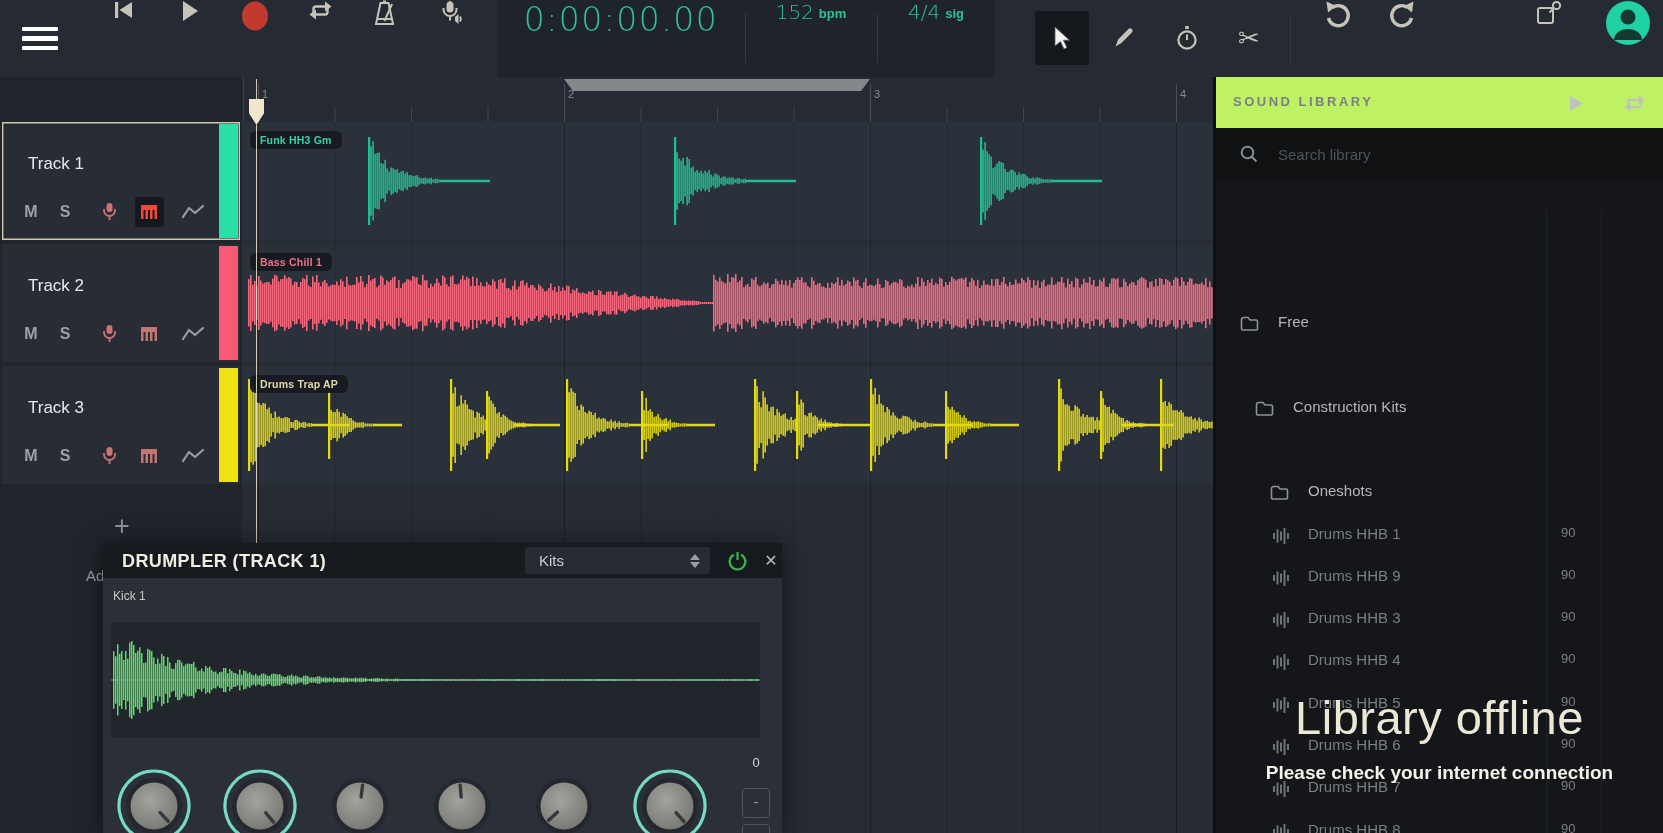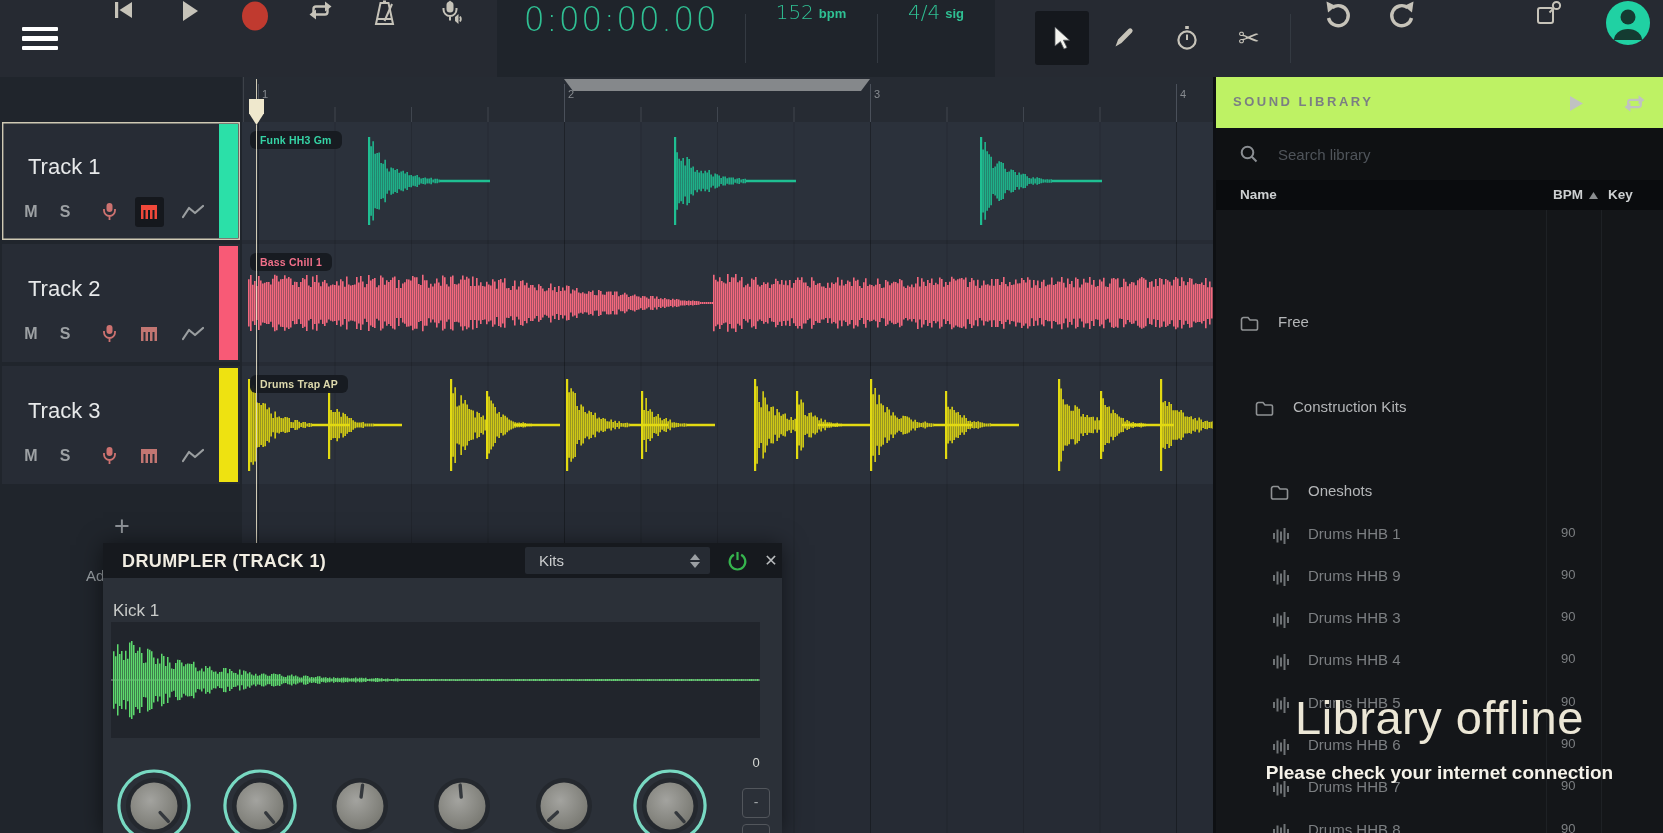--- a/index.html
+++ b/index.html
@@ -19,21 +19,21 @@
   .bpm-num{font-family:"DejaVu Sans",sans-serif;font-weight:300;font-size:20px;color:#2fc093;}
   .bpm-unit{font-size:13px;color:#2fc093;font-weight:bold;margin-left:5px;position:relative;top:6px;}
   .toolbox{width:54px;height:54px;top:11px;border-radius:3px;display:flex;align-items:center;justify-content:center;}
   .toolbox.sel{background:#15181d;}
   .scissors{font-size:26px;color:#c6c3b9;}
 
   
   .leftpanel{left:0;top:77px;width:242px;height:756px;background:#20252c;}
   .trackcard{position:absolute;left:2px;width:238px;background:#272c35;cursor:pointer;}
   .trackcard.sel{box-shadow:0 0 0 1.4px #cfc9b4 inset;}
-  .trackname{position:absolute;left:26px;top:32px;font-size:22px;color:#e7e9ea;font-weight:500;}
+  .trackname{position:absolute;left:26px;top:32px;font-size:17px;color:#e7e9ea;font-weight:500;}
   .trow{position:absolute;left:16px;bottom:13px;height:30px;display:flex;align-items:center;}
   .msbtn{font-size:16px;font-weight:bold;color:#9da1a4;width:26px;text-align:center;cursor:pointer;}
   .tico{width:34px;display:flex;justify-content:center;align-items:center;cursor:pointer;}
   .instbox{width:29px;height:30px;background:#15181d;border-radius:3px;display:flex;align-items:center;justify-content:center;}
   .colorstrip{position:absolute;right:2px;top:2px;bottom:2px;width:19px;}
 
   
   .ruler{left:242px;top:77px;width:971px;height:45px;background:#262b33;border-bottom:1px solid #1b1f26;cursor:pointer;}
   .rnum{position:absolute;top:11px;font-size:11px;color:#878b90;}
   .loopbar{position:absolute;top:2px;height:12px;background:#85888b;
@@ -83,21 +83,21 @@
   .dr-select{position:absolute;left:422px;top:4px;width:185px;height:27px;background:#262b33;border-radius:2px;
              display:flex;align-items:center;cursor:pointer;}
   .dr-select .val{margin-left:14px;font-size:15px;color:#cbcdce;}
   .dd-arrows{position:absolute;right:10px;display:flex;flex-direction:column;gap:2px;}
   .dd-arrows i{display:block;width:0;height:0;border-left:5px solid transparent;border-right:5px solid transparent;}
   .dd-arrows i.up{border-bottom:6px solid #9b9fa3;}
   .dd-arrows i.dn{border-top:6px solid #9b9fa3;}
   .dr-x{position:absolute;left:656px;top:6px;width:24px;height:24px;color:#b9bcbe;font-size:16px;
         text-align:center;line-height:24px;cursor:pointer;}
   .dr-power{position:absolute;left:622px;top:6px;width:24px;height:24px;cursor:pointer;display:flex;align-items:center;justify-content:center;}
-  .dr-sample{position:absolute;left:10px;top:46px;font-size:17px;color:#c9cbc9;margin-top:12px;}
+  .dr-sample{position:absolute;left:10px;top:46px;font-size:12px;color:#c9cbc9;}
   .dr-wavebox{position:absolute;left:8px;top:79px;width:649px;height:116px;background:#21252c;cursor:pointer;}
   .knob{position:absolute;width:80px;height:80px;cursor:pointer;}
   .stp-val{position:absolute;left:639px;top:212px;width:28px;text-align:center;font-size:13px;color:#d6d8d4;}
   .stp-btn{position:absolute;left:639px;width:28px;height:30px;border:1.5px solid #52565c;border-radius:4px;
            box-sizing:border-box;color:#9fa3a6;font-size:14px;text-align:center;line-height:27px;cursor:pointer;}
   svg{display:block;}
 </style>
 </head>
 <body>
 
@@ -396,28 +396,20 @@
     </div>
 
     <div class="lib-search">
       <svg width="18" height="18" viewBox="0 0 18 18" style="margin-left:24px">
         <circle cx="7.5" cy="7.5" r="5.8" fill="none" stroke="#8a8e92" stroke-width="2"></circle>
         <line x1="11.8" y1="11.8" x2="16.5" y2="16.5" stroke="#8a8e92" stroke-width="2"></line>
       </svg>
       <input style="margin-left: 18px;" placeholder="Search library">
     </div>
 
-    <div class="lib-cols">
-      <span class="abs" style="left:24px;top:7px">Name</span>
-      <span class="abs" style="left:337px;top:7px">BPM</span>
-      <svg class="abs" style="left:373px;top:12px" width="9" height="7" viewBox="0 0 9 7">
-        <polygon points="4.5,0 9,7 0,7" fill="#8b8e90"></polygon>
-      </svg>
-      <span class="abs" style="left:392px;top:7px">Key</span>
-    </div>
 
     <div class="colline" style="left:330px"></div>
     <div class="colline" style="left:385px"></div>
 
     <div class="lib-rows" id="librows">
         <div class="librow folder" style="top: 92px;">
           <svg width="19" height="15" viewBox="0 0 19 15" style="position:absolute;left:24px;top:14px">
             <path d="M1.5 3.5 a2 2 0 0 1 2-2 h4.5 l2 2.5 h6 a1.5 1.5 0 0 1 1.5 1.5 v7 a1.5 1.5 0 0 1 -1.5 1.5 h-13 a1.5 1.5 0 0 1 -1.5 -1.5 Z" fill="none" stroke="#8f9294" stroke-width="1.6"></path>
           </svg>
           <span class="lbl" style="position: absolute; left: 62px; top: 11px;">Free</span>

